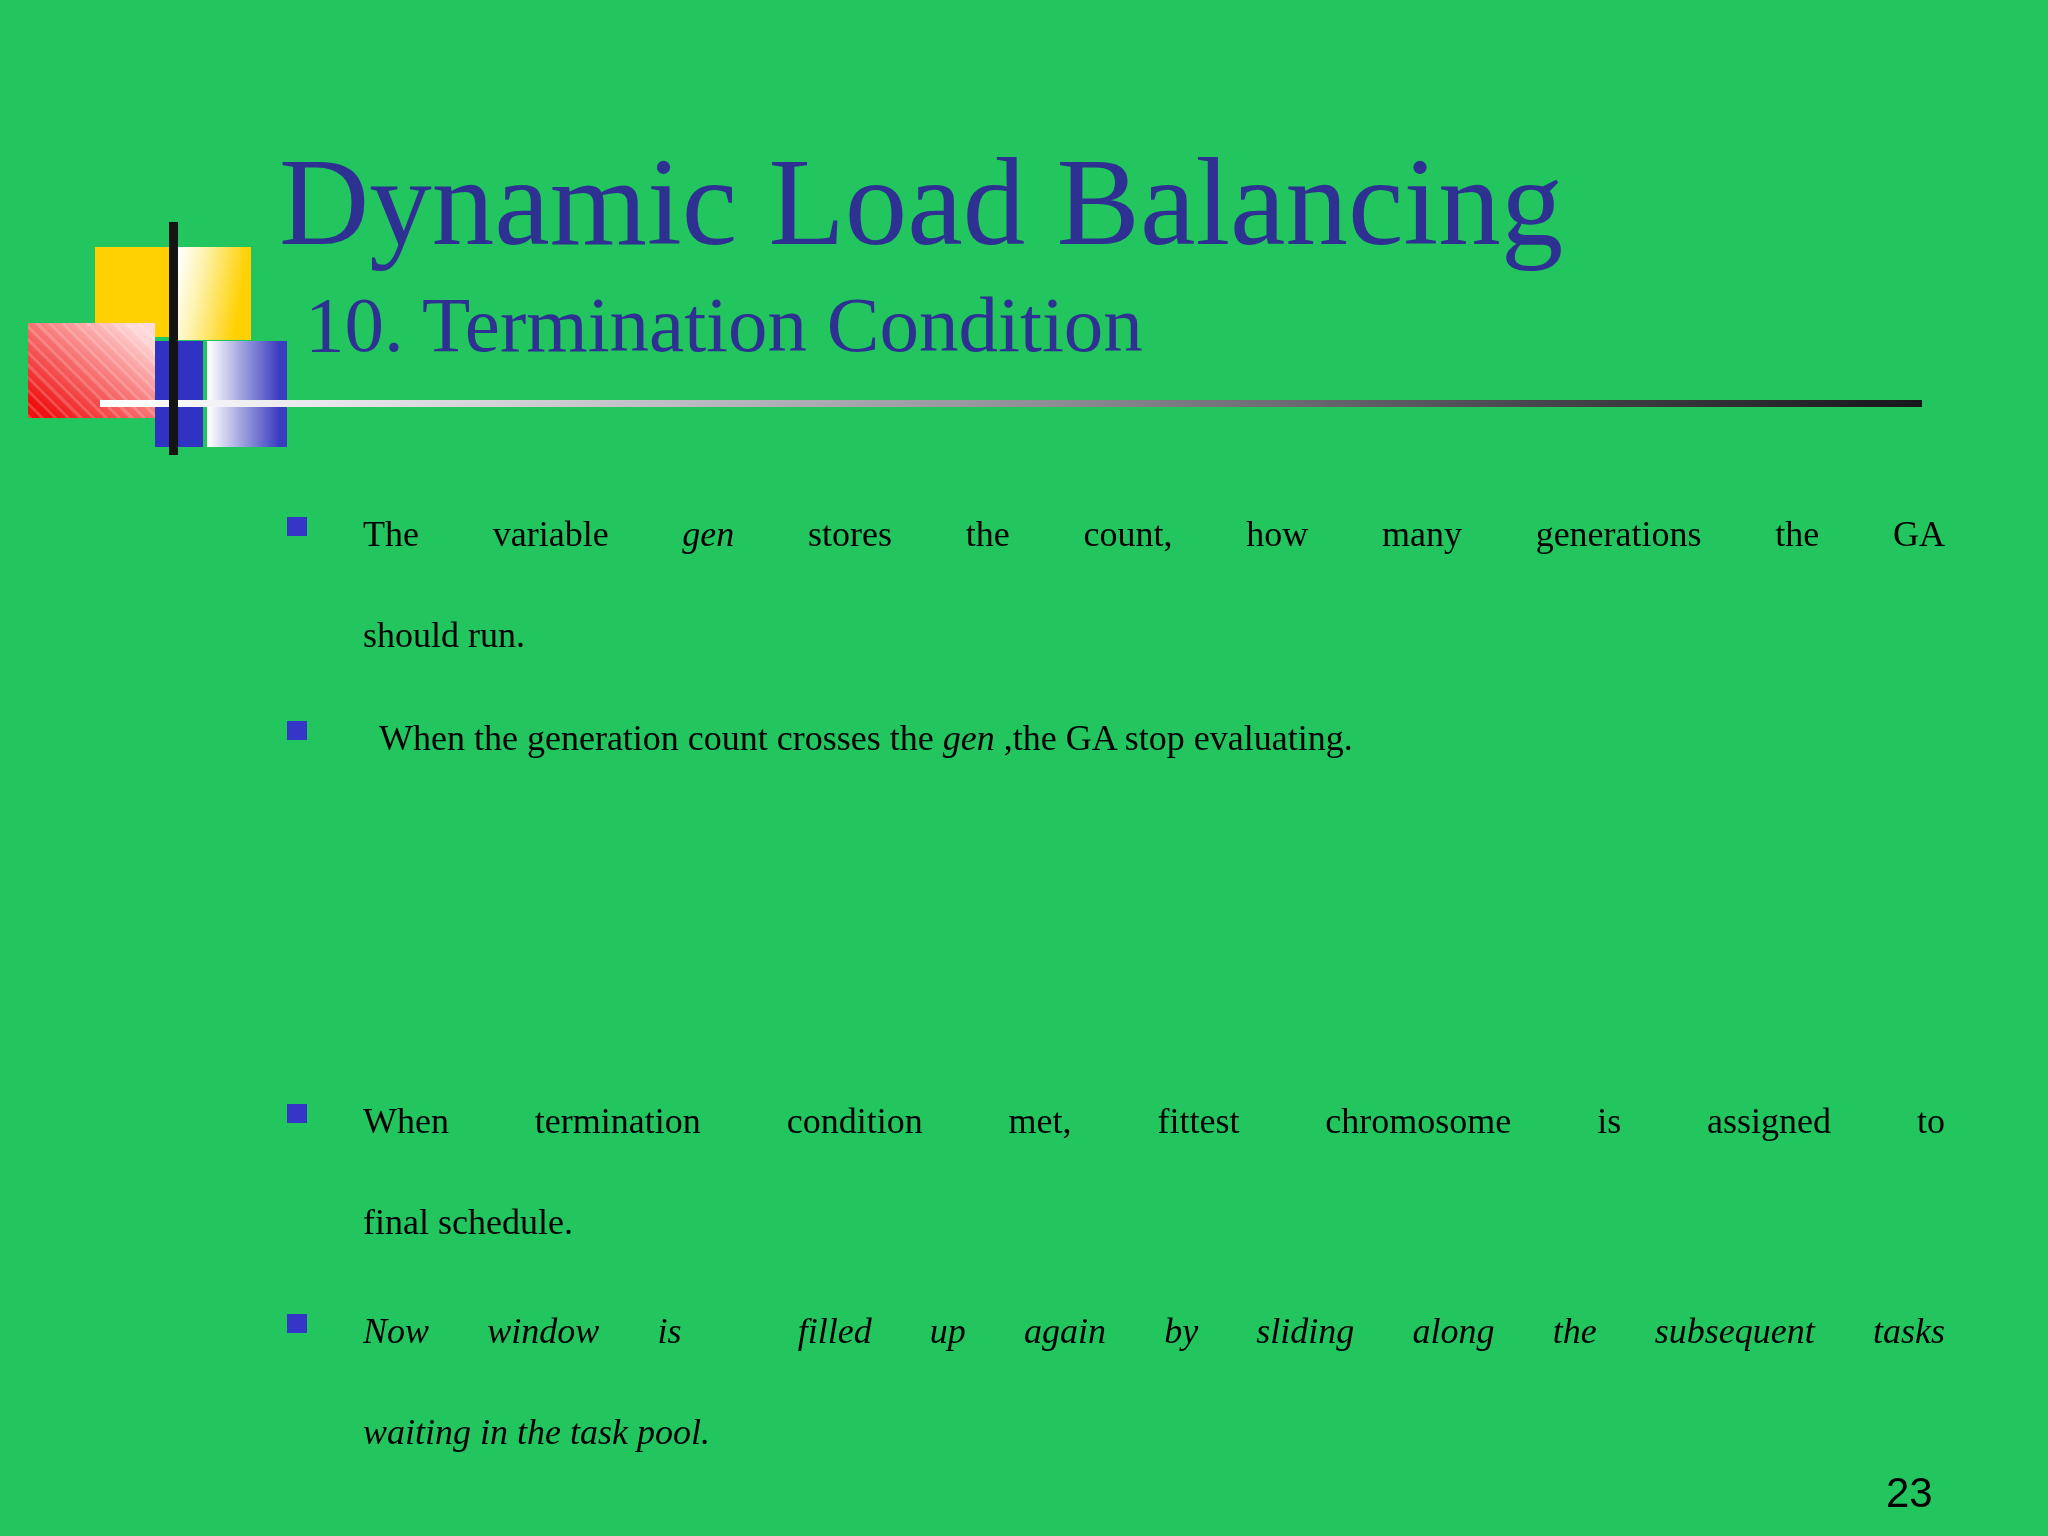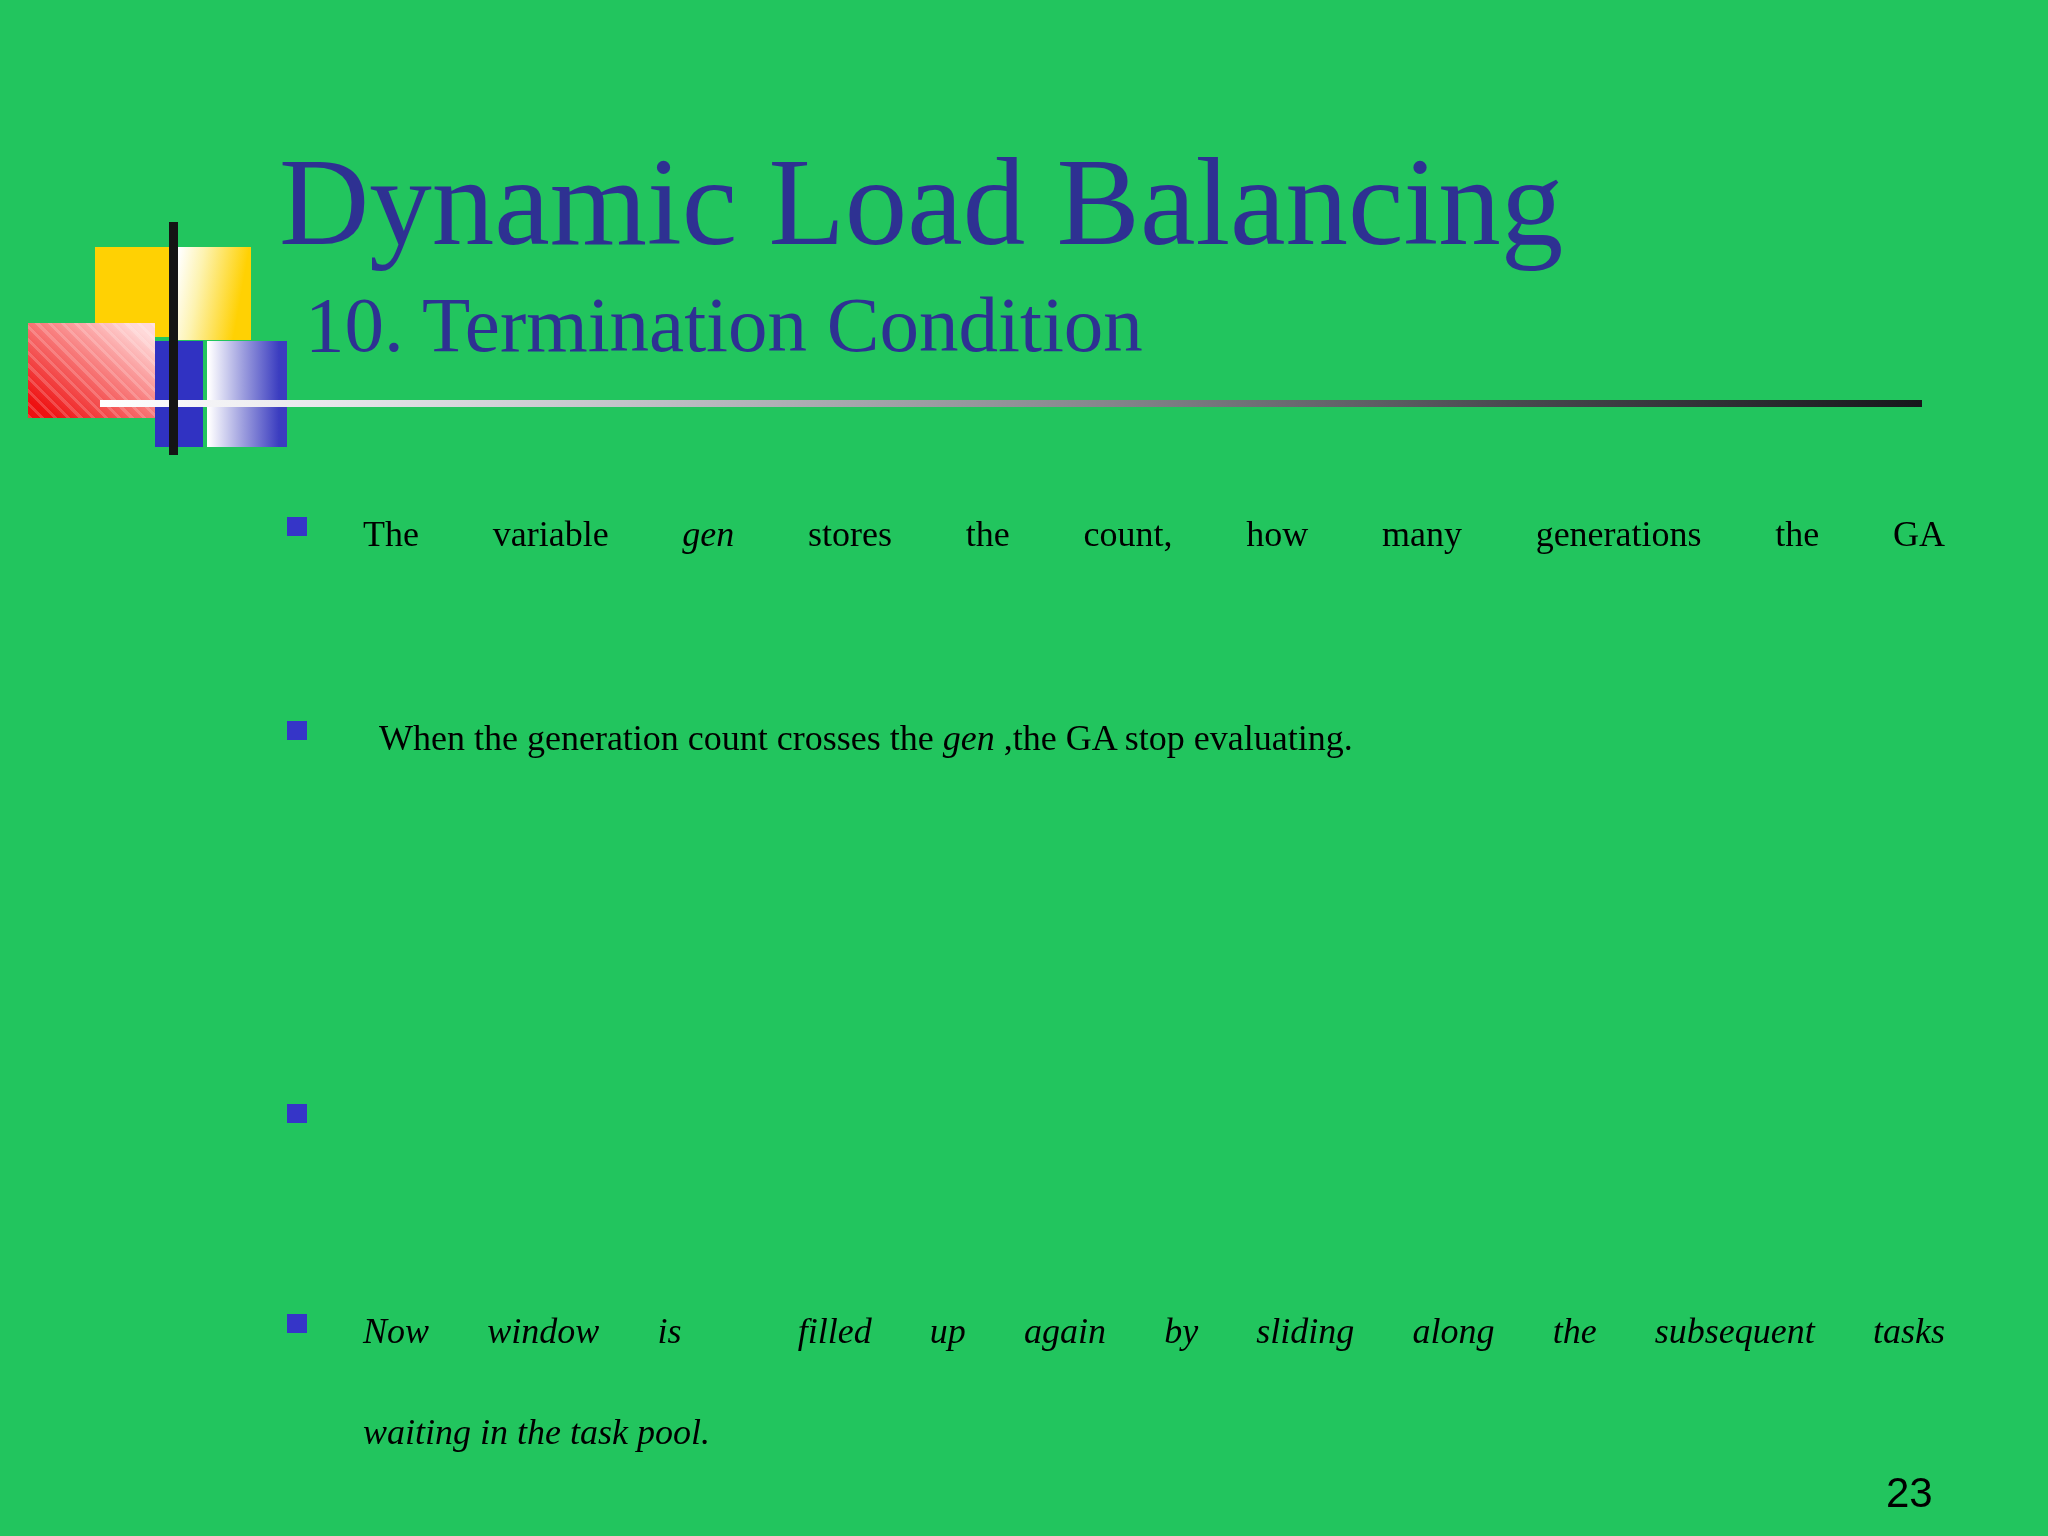--- a/index.html
+++ b/index.html
@@ -61,26 +61,31 @@
   <div id="page-title">Dynamic Load Balancing</div>
   <div id="page-subtitle">10. Termination Condition</div>
 
   <div class="bullet-sq" id="bullet-1"></div>
   <div class="bullet-sq" id="bullet-2"></div>
   <div class="bullet-sq" id="bullet-3"></div>
   <div class="bullet-sq" id="bullet-4"></div>
 
   <div class="para" id="para-1">
     <div class="line just"><span>The variable </span><i>gen</i><span> stores the count, how many generations the GA</span></div>
+    <div class="line"><span>should run.</span></div>
   </div>
 
   <div class="para" id="para-2">
     <div class="line nowrap"><span>When the generation count crosses the </span><i>gen</i><span> ,the GA stop evaluating.</span></div>
   </div>
 
+  <div class="para" id="para-3">
+    <div class="line just"><span>When termination condition met, fittest chromosome is assigned to</span></div>
+    <div class="line"><span>final schedule.</span></div>
+  </div>
 
   <div class="para" id="para-4">
     <div class="line just"><span>Now window is&nbsp; filled up again by sliding along the subsequent tasks</span></div>
     <div class="line"><span>waiting in the task pool.</span></div>
   </div>
 
   <div id="page-number">23</div>
 
 </div>
 

